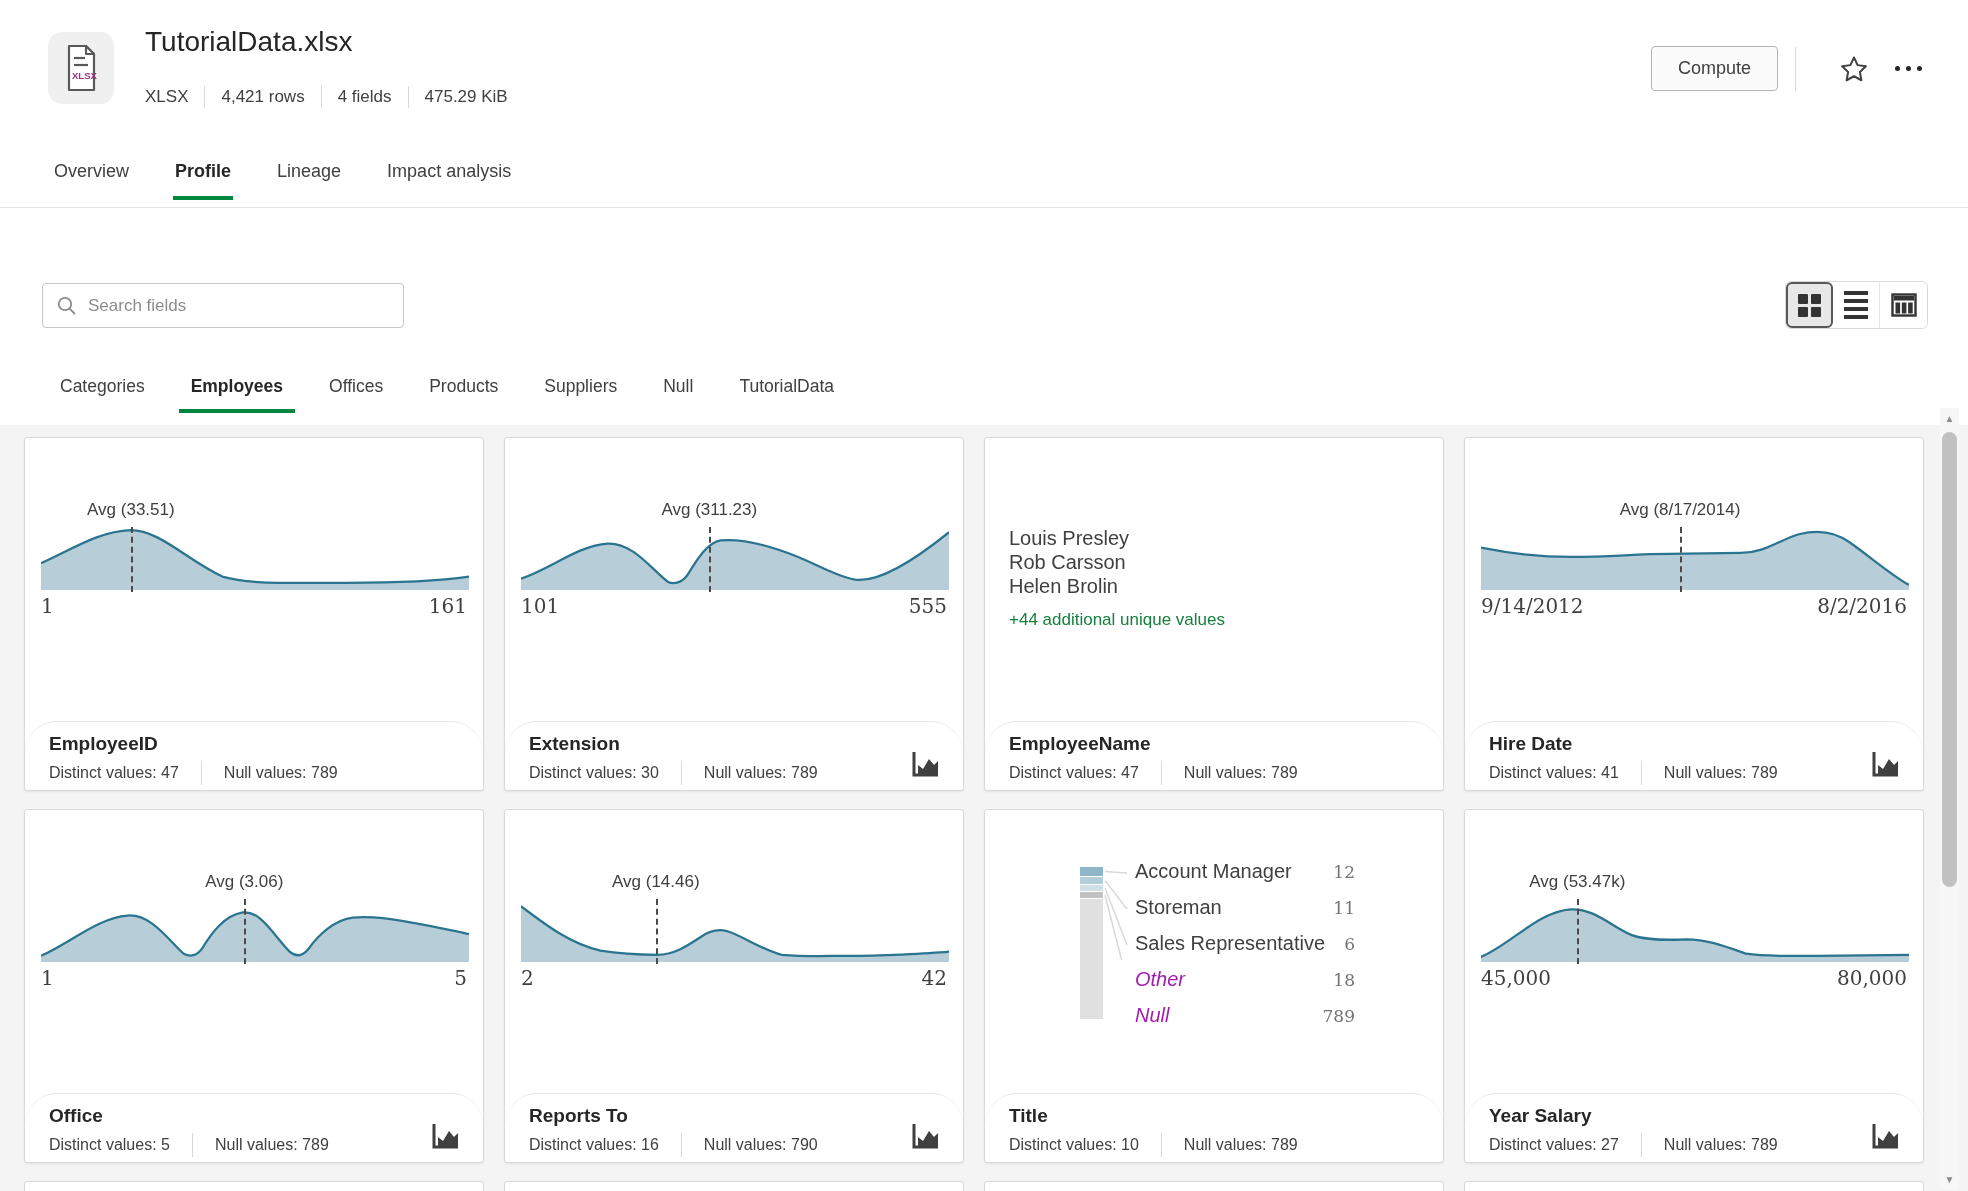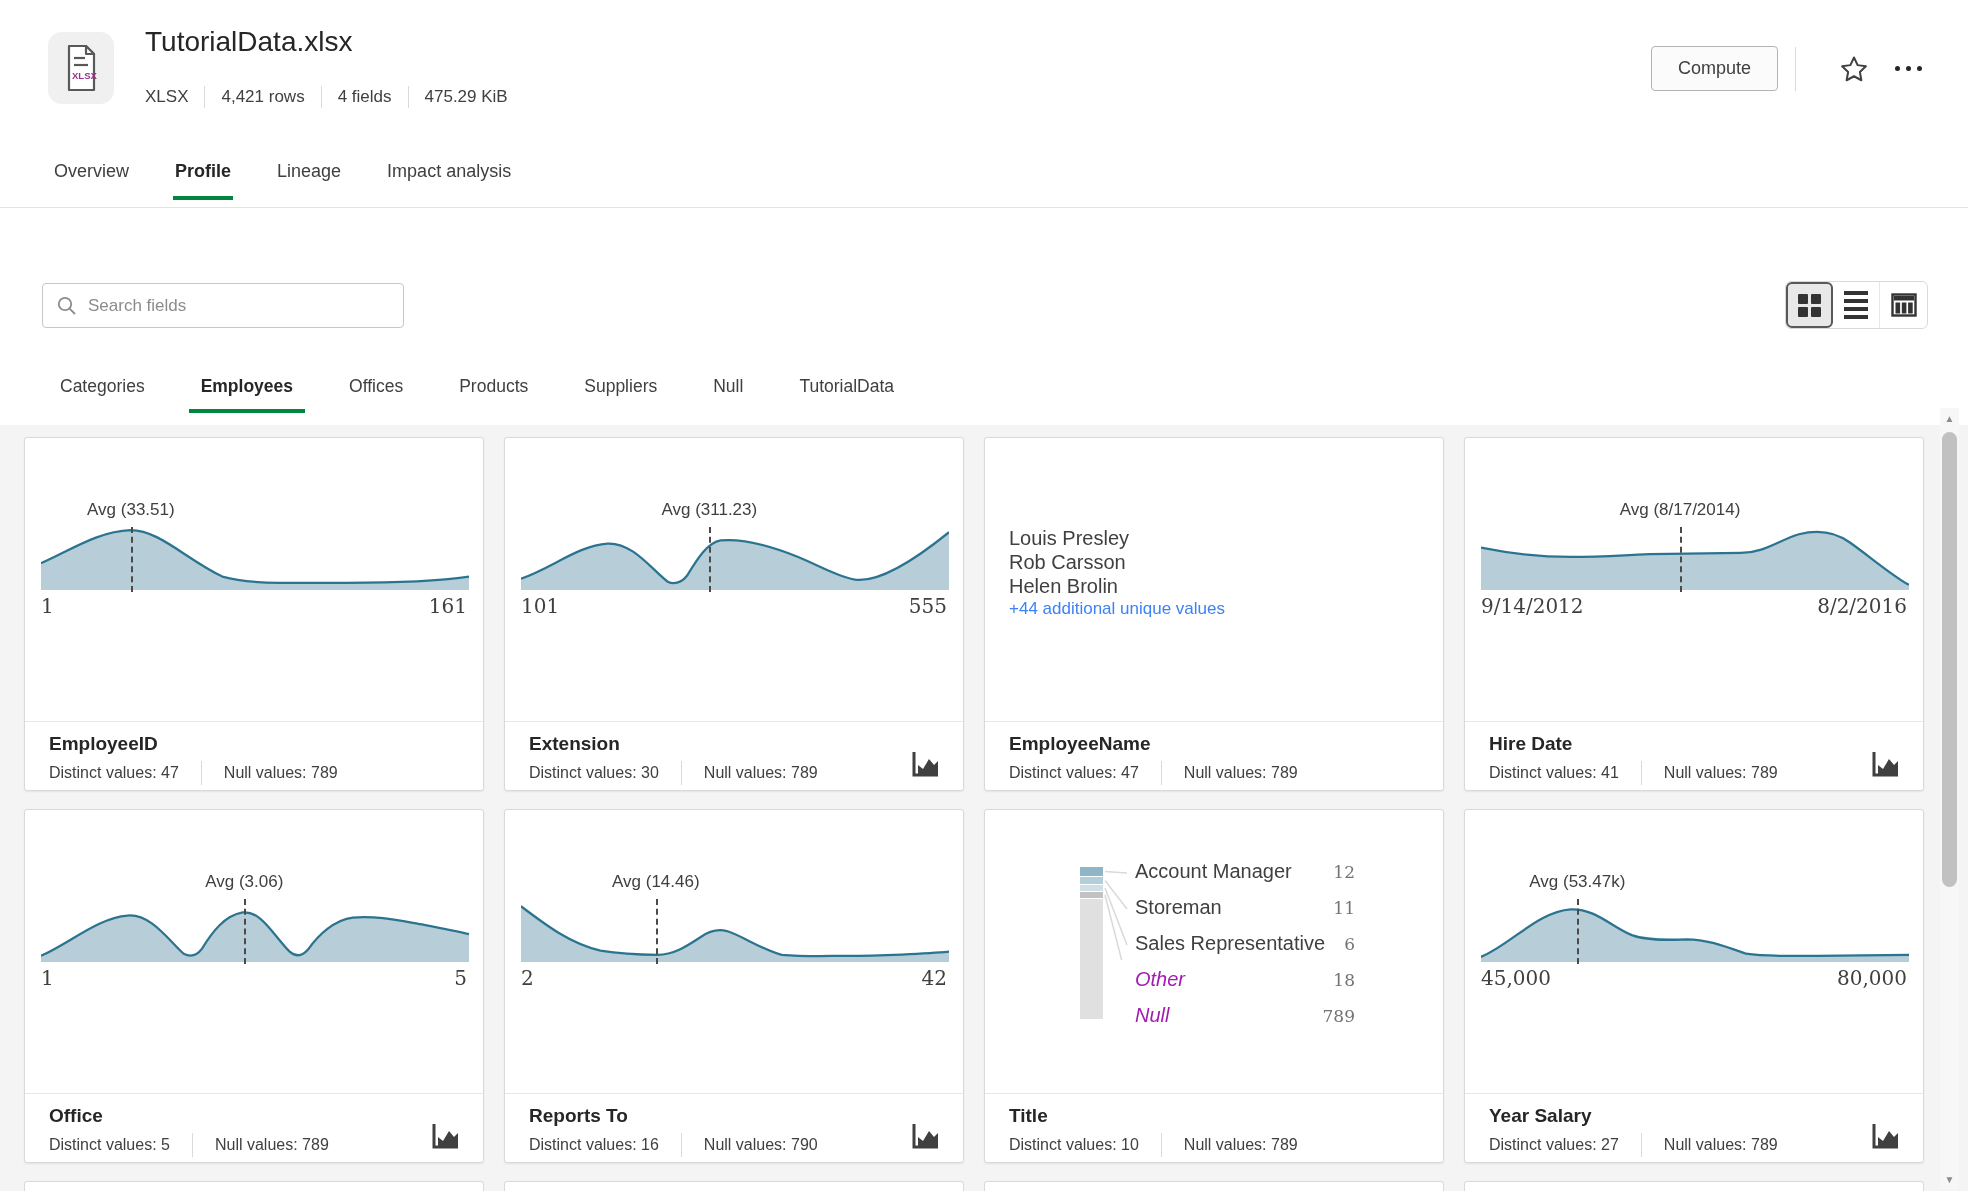--- a/index.html
+++ b/index.html
@@ -48,49 +48,49 @@
     display:flex; align-items:center; justify-content:center; cursor:pointer; }
   .vt-btn:last-child { border-right:none; border-radius:0 6px 6px 0; }
   .vt-btn:first-child { border-radius:6px 0 0 6px; }
   .vt-btn.active { background:#e8e8e8; outline:2px solid #595959; outline-offset:-2px; border-radius:6px; }
   .grid-glyph { display:grid; grid-template-columns:10px 10px; gap:3px; }
   .grid-glyph i { width:10px; height:10px; background:#333; display:block; border-radius:1px; }
   .list-glyph { display:grid; gap:4px; }
   .list-glyph i { width:24px; height:4px; background:#333; display:block; }
 
   
-  .table-tabs { position:absolute; left:48px; top:370px; display:flex; gap:32px; }
+  .table-tabs { position:absolute; left:48px; top:370px; display:flex; gap:22px; }
   .table-tab { font-size:17.5px; color:#404040; padding:6px 12px 16px 12px; cursor:pointer; position:relative; }
   .table-tab.active { font-weight:700; color:#262626; }
   .table-tab.active::after { content:""; position:absolute; left:0; right:0; bottom:0;
     height:4px; background:#00873d; }
 
   
   .panel { position:absolute; left:0; top:425px; right:0; bottom:0; background:#f4f4f4; overflow:hidden; }
   .card { position:absolute; width:460px; height:354px; background:#fff; border:1px solid #d9d9d9;
     border-radius:3px; box-shadow:0 1px 2px rgba(0,0,0,.07); cursor:pointer; }
   .card-chart { position:absolute; left:0; top:0; right:0; height:283px; }
   .card-footer { position:absolute; left:0; right:0; top:283px; bottom:0;
-    border-top:1px solid #e6e6e6; padding:11px 24px 0 24px; }
+    border-top:1px solid #e6e6e6; padding:11px 24px 0 24px;border-radius:32px; }
   .field-name { font-size:19px; font-weight:700; color:#262626; }
   .stats-row { display:flex; align-items:center; margin-top:6px; font-size:16px; color:#404040; }
   .stats-sep { width:1px; height:24px; background:#d9d9d9; margin:0 22px; }
   .footer-icon { position:absolute; right:24px; top:28px; }
 
   .avg-label { position:absolute; top:62px; transform:translateX(-50%); white-space:nowrap;
     font-size:17px; color:#404040; }
   .dash-line { position:absolute; top:89px; height:65px; width:0; border-left:2px dashed #4a4a4a; }
   .density-svg { position:absolute; left:16px; top:88px; width:428px; height:64px; }
   .min-label, .max-label { position:absolute; top:156px; font-family:"DejaVu Serif", serif;
     font-size:20px; color:#404040; }
   .min-label { left:16px; } .max-label { right:16px; }
 
   .text-values { padding:88px 0 0 24px; }
   .text-values .tv-line { font-size:20px; color:#404040; line-height:24px; }
-  .tv-more { font-size:17px; color:#3b82f6; margin-top:1px; }
+  .tv-more { font-size:17px; color:#15803d; margin-top:12px; }
 
   .bar-wrap { position:absolute; inset:0; }
   .bar-seg { position:absolute; left:95px; width:23px; }
   .bar-label { position:absolute; left:150px; font-size:20px; color:#404040; white-space:nowrap; }
   .bar-label.muted { color:#a21caf; font-style:italic; }
   .bar-value { position:absolute; text-align:right; width:60px; font-family:"DejaVu Serif", serif;
     font-size:17px; color:#737373; }
   .connector-svg { position:absolute; inset:0; }
 
   .stub { position:absolute; top:756px; height:14px; background:#fff; border:1px solid #d9d9d9;

